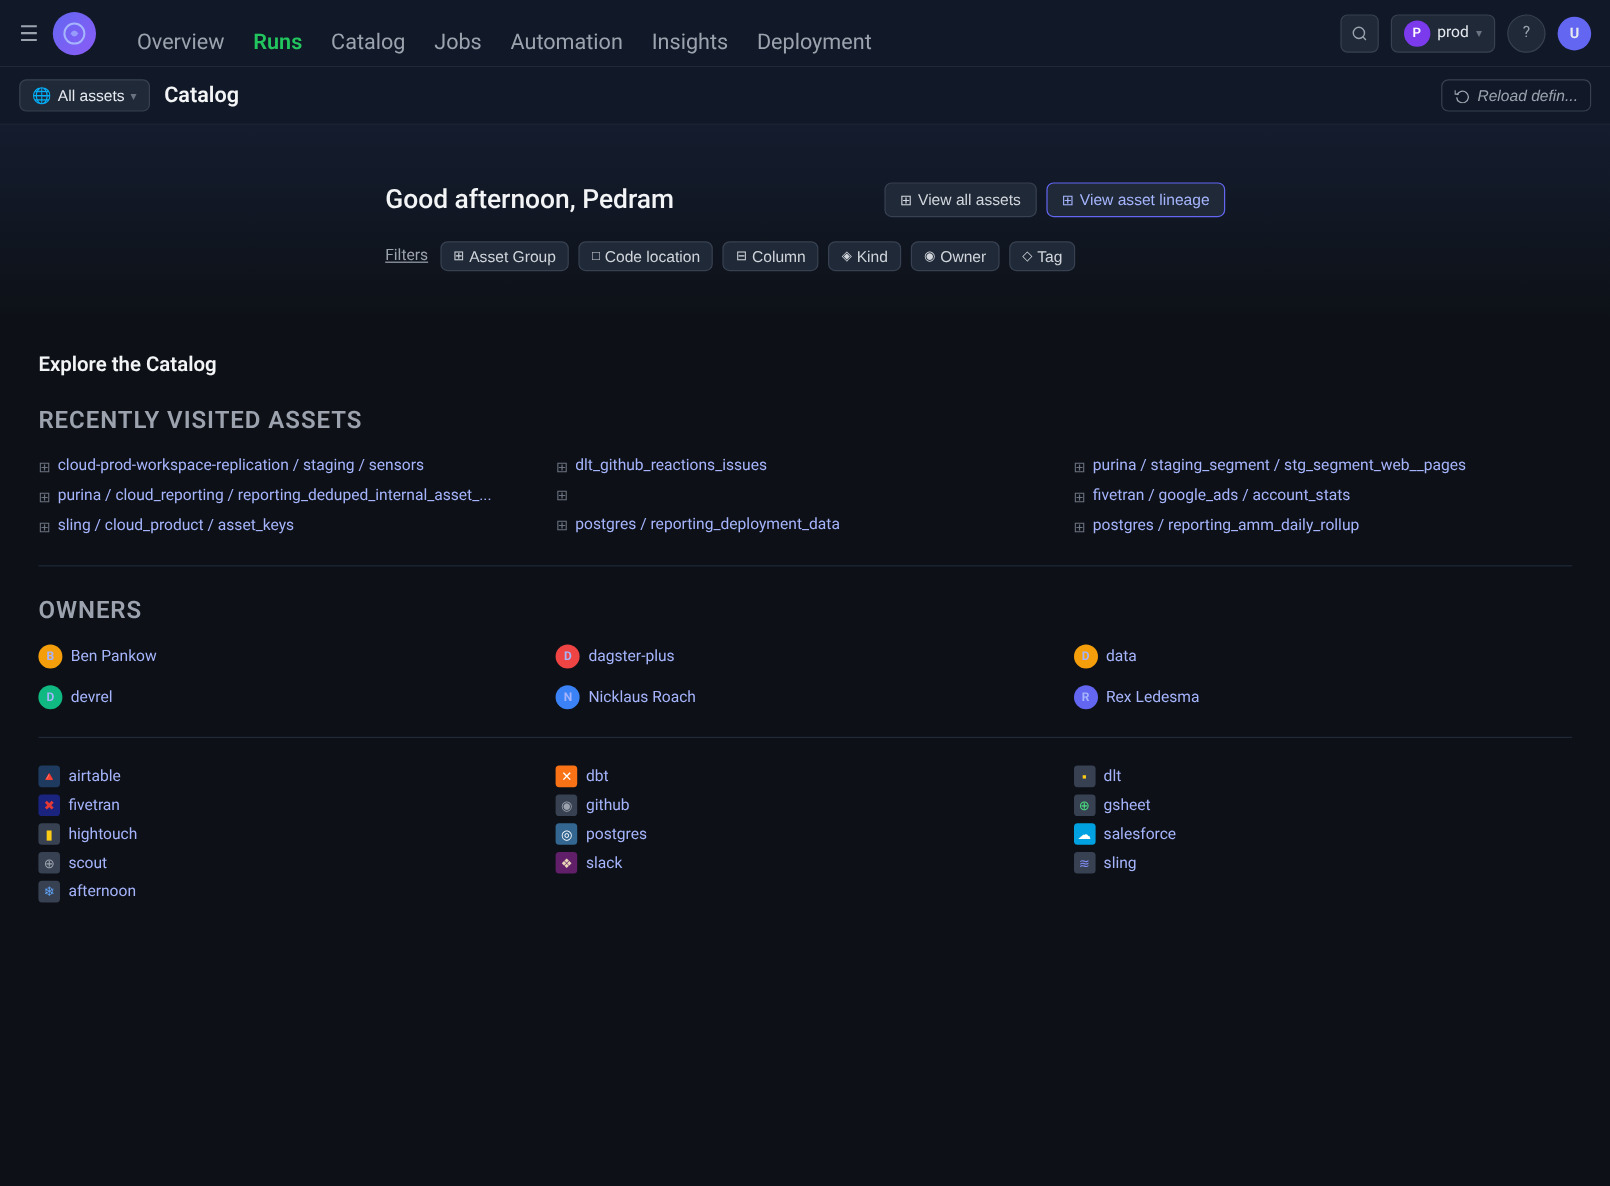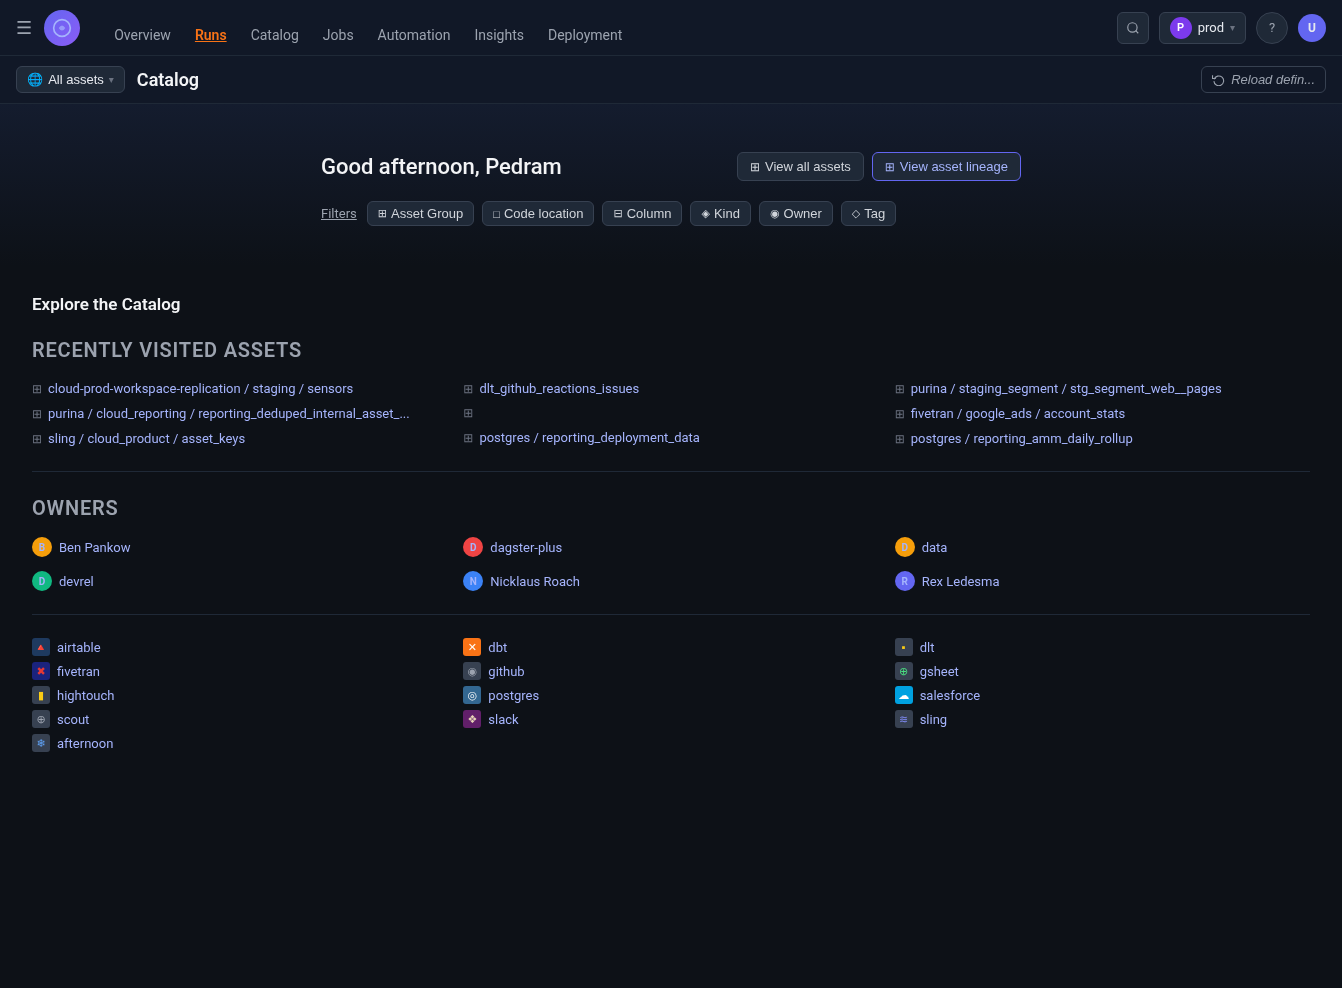--- a/index.html
+++ b/index.html
@@ -49,25 +49,25 @@
       display: flex;
       align-items: center;
       gap: 4px;
       margin-left: 8px;
     }
     .nav-link {
       padding: 6px 10px;
       border-radius: 6px;
       cursor: pointer;
       color: #9ca3af;
-      font-size: 14px;
+      font-size: 18px;
       font-weight: 400;
       margin-top: 15px;
     }
-    .nav-link.active { color: #f97316; font-weight: 600; text-decoration: underline; }
+    .nav-link.active { color: #22c55e; font-weight: 600; }
     .topnav-right {
       display: flex;
       align-items: center;
       gap: 10px;
     }
     .search-icon-btn {
       width: 32px; height: 32px;
       border-radius: 6px;
       border: 1px solid #374151;
       background: #1f2937;

